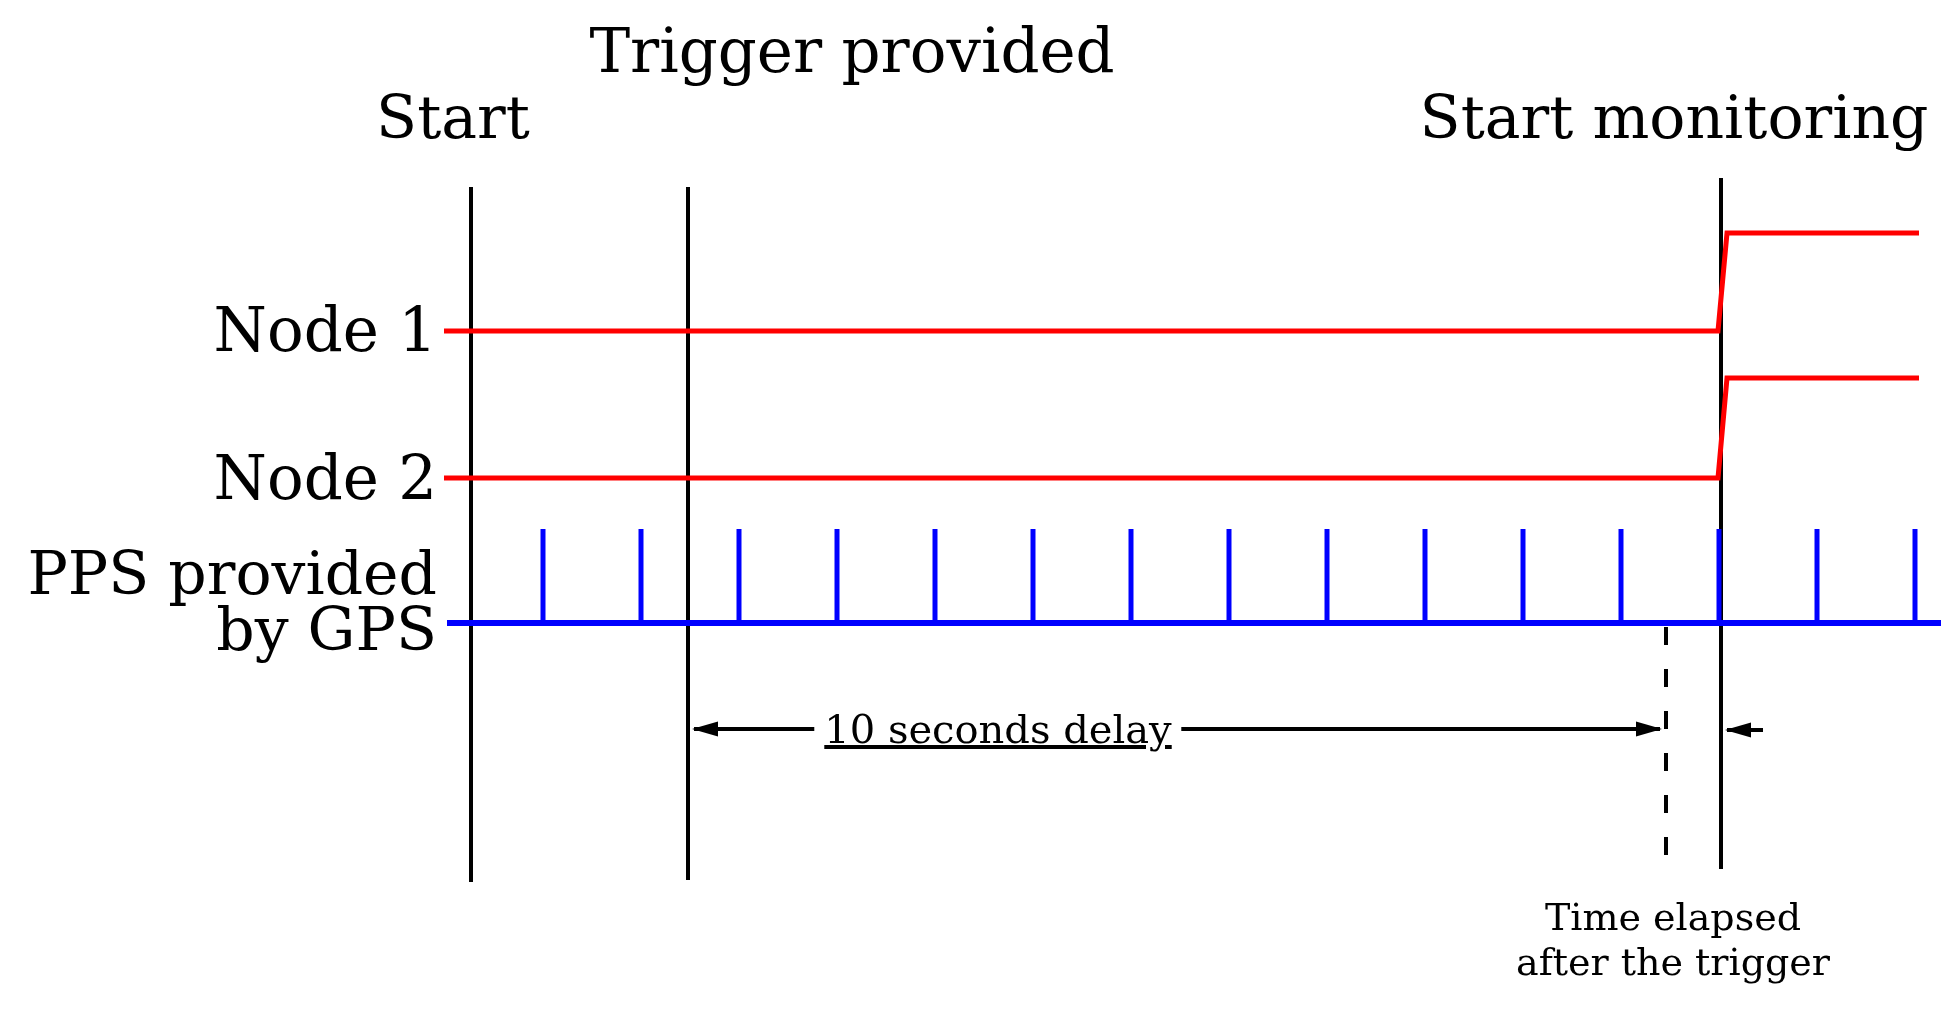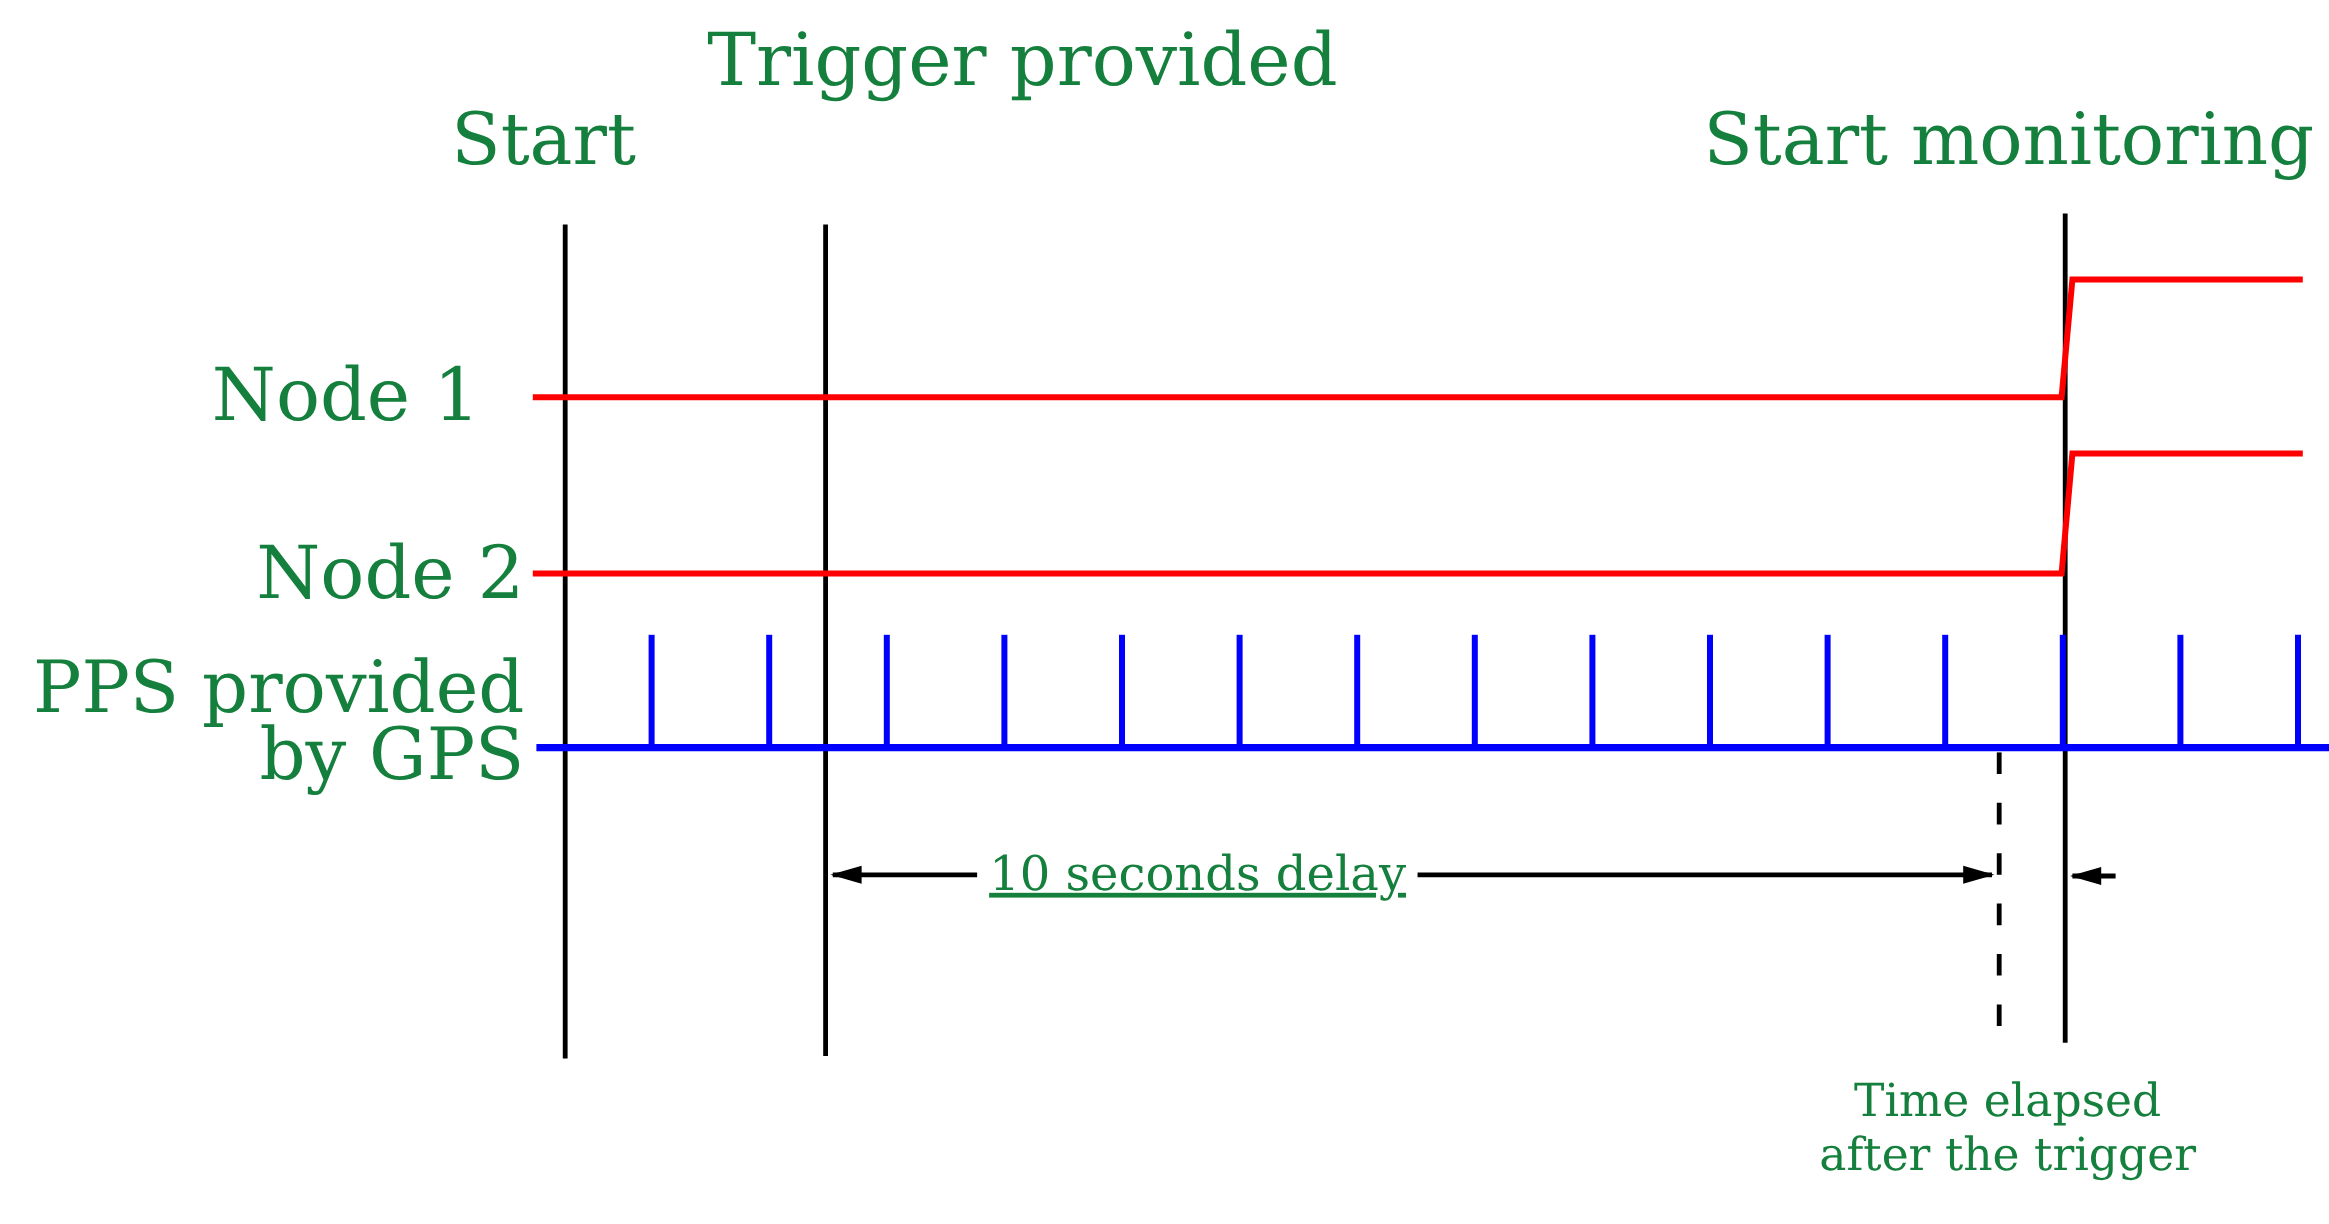--- a/index.html
+++ b/index.html
@@ -1,18 +1,18 @@
 <!DOCTYPE html>
 <html><head>
 <meta charset="utf-8">
 <style>
   html,body { margin:0; padding:0; background:#ffffff; }
   .stage {
     position:relative; width:1941px; height:1020px; background:#ffffff;
-    font-family:"DejaVu Serif","Liberation Serif",serif; color:#15803d;
+    font-family:"DejaVu Serif","Liberation Serif",serif; color:#000000;
     overflow:hidden;
   }
   .stage svg { position:absolute; left:0; top:0; }
   .lbl { position:absolute; white-space:nowrap; }
   .fs-main  { font-size:60px; line-height:66px; }
   .fs-main2 { font-size:61px; line-height:68px; }
   .fs-pps   { font-size:60px; line-height:56px; }
   .fs-delay { font-size:40px; line-height:48px; }
   .fs-elapsed { font-size:38px; line-height:45px; }
   .center { transform:translateX(-50%); text-align:center; }
@@ -65,21 +65,21 @@
   </svg>
 
   <div class="lbl fs-main center" style="left:453px; top:84px;">Start</div>
 
   <div class="lbl fs-main2 center" style="left:852px; top:17px;">
     <span style="display:block">Trigger provided</span>
   </div>
 
   <div class="lbl fs-main center" style="left:1674px; top:84px;">Start monitoring</div>
 
-  <div class="lbl fs-main2 right" style="right:1541px; top:296px;">Node 1</div>
+  <div class="lbl fs-main2 right" style="right:1504px; top:296px;">Node 1</div>
 
   <div class="lbl fs-main2 right" style="right:1504px; top:444px;margin-left:28px;">Node 2</div>
 
   <div class="lbl fs-pps right" style="right:1504px; top:545px;">
     <span style="display:block">PPS provided</span>
     <span style="display:block">by GPS</span>
   </div>
 
   <div class="lbl fs-delay onLine" style="left:998px; top:729px;">10 seconds delay</div>
 

